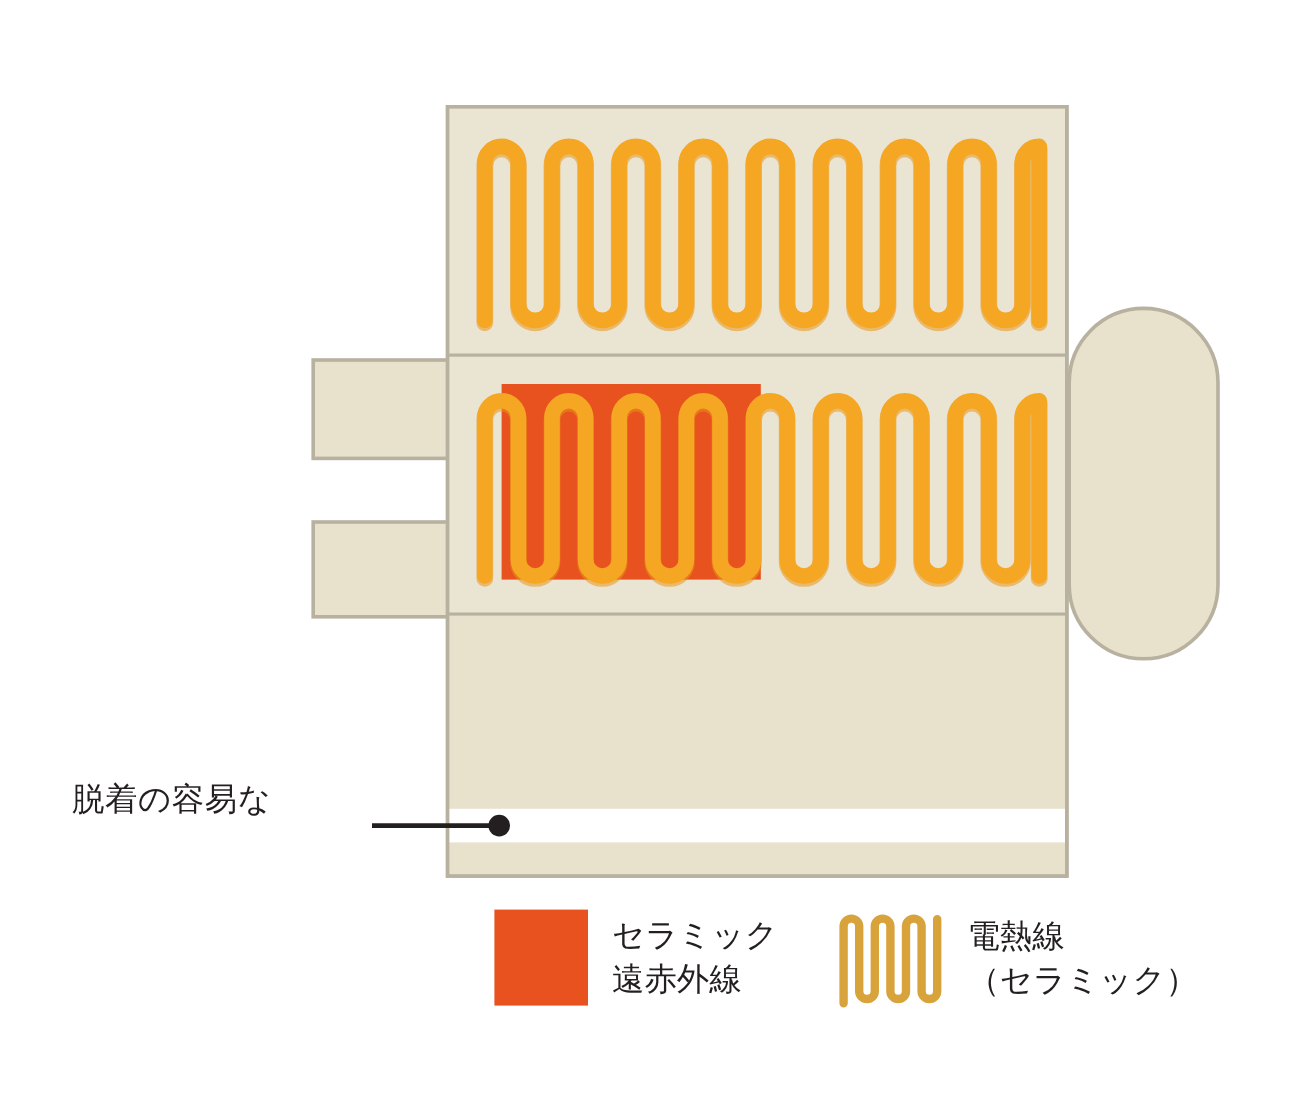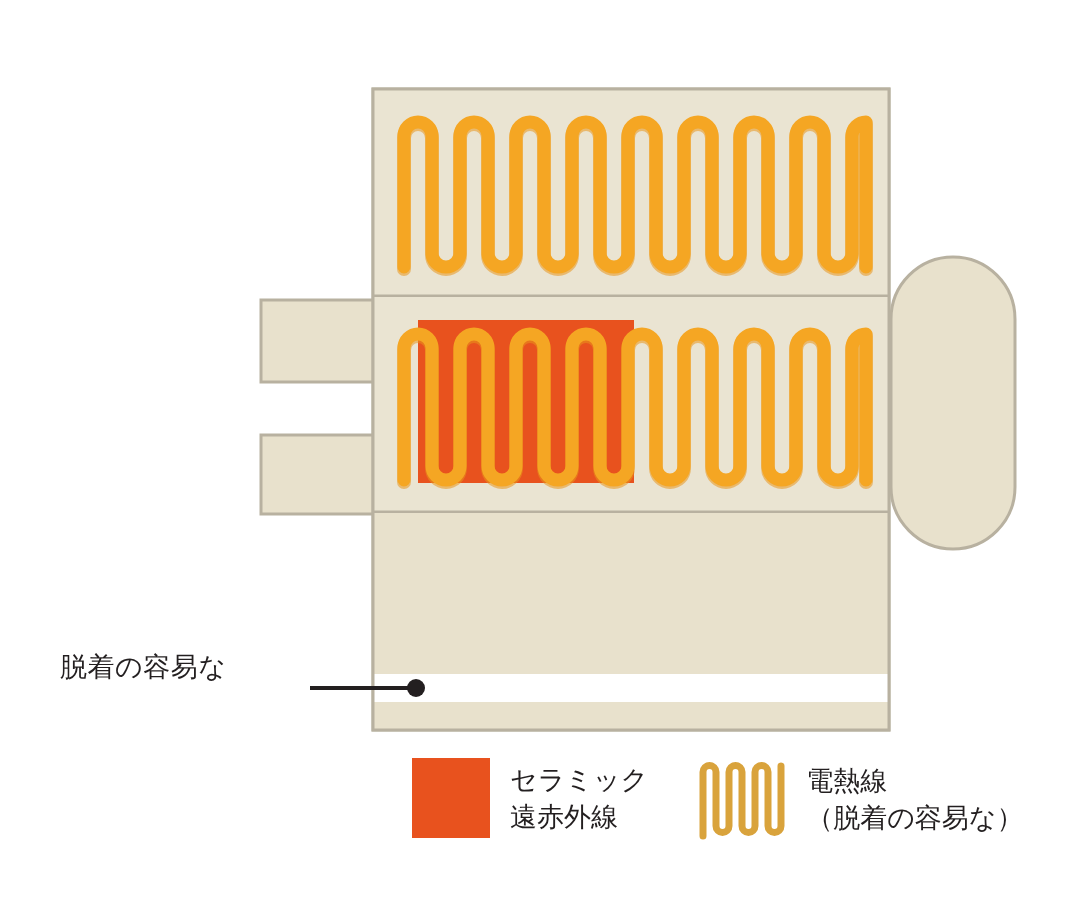--- a/index.html
+++ b/index.html
@@ -335,18 +335,18 @@
             L 46 68
             A 6.5 6.5 0 0 0 59 68
             L 59 14
             A 6.5 6.5 0 0 1 72 14
             L 72 68
             A 6.5 6.5 0 0 0 85 68
             L 85 8
             " fill="none" stroke="#d9a33c" stroke-width="7" stroke-linecap="round" stroke-linejoin="round"></path>
         </svg>
       </div>
-      <div class="legend-label"><span>電熱線</span><br><span>（脱着の容易な）</span></div>
+      <div class="legend-label"><span>電熱線</span><br><span>（セラミック）</span></div>
     </div>
 
   </div>
 
 </div>
 
 </body></html>

